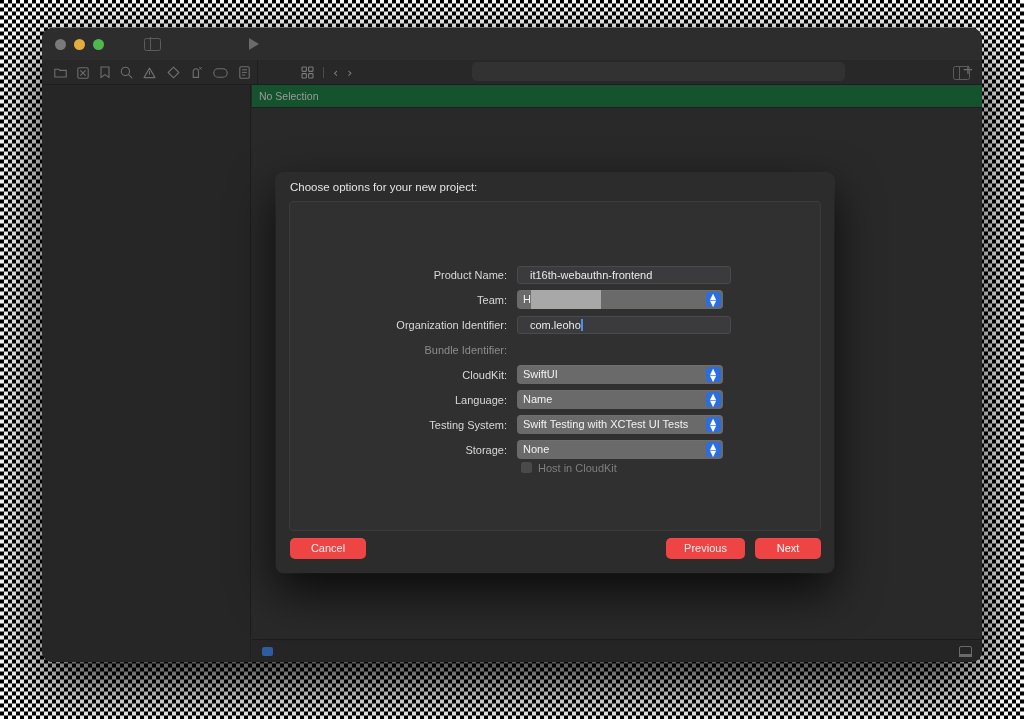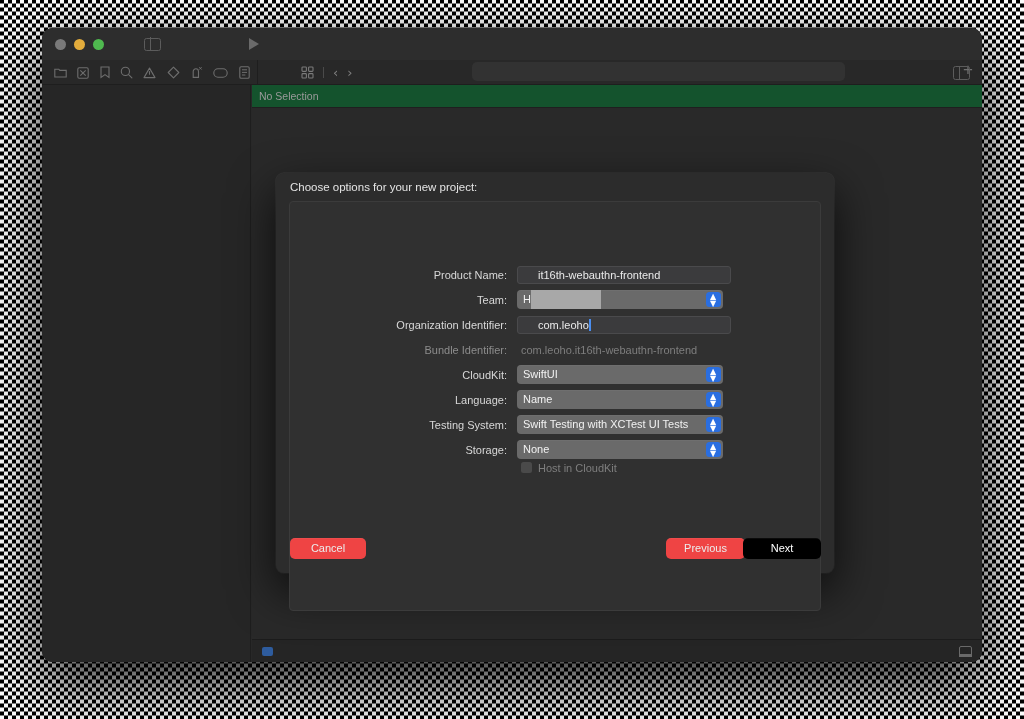--- a/index.html
+++ b/index.html
@@ -239,21 +239,21 @@
   .dialog-title {
     position: absolute;
     left: 14px; top: 8px;
     font-size: 11.5px;
     color: #e4e4e4;
   }
 
   .dialog-panel {
     position: absolute;
     left: 13px; top: 28px;
-    width: 532px; height: 410px;
+    width: 532px; height: 330px;
     background: #303030;
     border: 1px solid #3b3b3b;
     border-radius: 4px;
   }
 
   .form {
     position: absolute;
     left: 0; top: 60px;
     width: 100%;
   }
@@ -275,21 +275,21 @@
   .form-row .lbl.dim { color: #8c8c8c; }
 
   .text-field {
     width: 214px;
     height: 18px;
     background: #3b3b3d;
     border: 0.6px solid #4a4a4c;
     border-radius: 3px;
     font-size: 11px;
     color: #eaeaea;
-    padding: 0 0 0 20px;
+    padding: 0 0 0 12px;
     line-height: 17px;
     position: relative;
     overflow: hidden;
     white-space: nowrap;
   }
   .text-field .caret {
     display: inline-block;
     width: 1.3px;
     height: 12px;
     background: #4a8ef0;
@@ -372,21 +372,21 @@
     border-radius: 5px;
     font-size: 11px;
     line-height: 21px;
     text-align: center;
     color: #ececec;
     background: #ef4444;
     box-shadow: 0 0.5px 0 rgba(255,255,255,0.09) inset;
   }
   .btn.cancel   { left: 14px;  width: 76px; }
   .btn.previous { right: 89px; width: 79px; }
-  .btn.next     { right: 13px; width: 78px; background: #000000; color: #ffffff; }
+  .btn.next     { right: 13px; width: 66px; background: #ef4444; color: #ffffff; }
 </style>
 </head>
 <body>
 
 <div id="xcode-window">
 
   <div class="titlebar">
     <div class="traffic">
       <div class="light close"></div>
       <div class="light min"></div>
@@ -485,21 +485,20 @@
           </div>
         </div>
 
         <div class="form-row">
           <div class="lbl">Organization Identifier:</div>
           <div class="text-field"><span>com.leoho</span><span class="caret"></span></div>
         </div>
 
         <div class="form-row">
           <div class="lbl dim">Bundle Identifier:</div>
-          <div class="static-field">com.leoho.it16th-webauthn-frontend</div>
         </div>
 
         <div class="form-row">
           <div class="lbl">CloudKit:</div>
           <div class="popup">
             <span>SwiftUI</span>
             <div class="stepper">
                 <span>▲</span>
                 <span>▼</span>
               </div>

